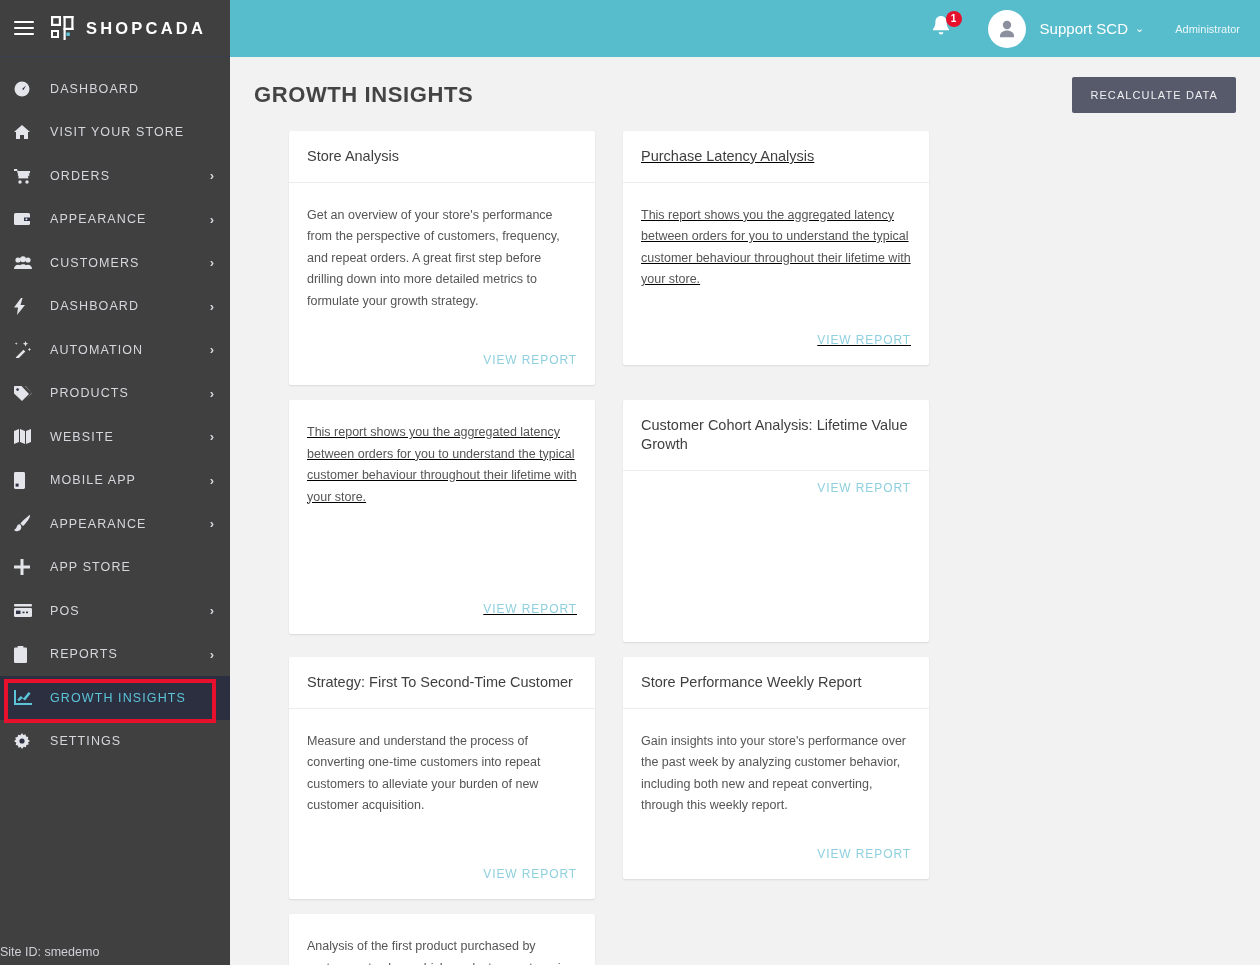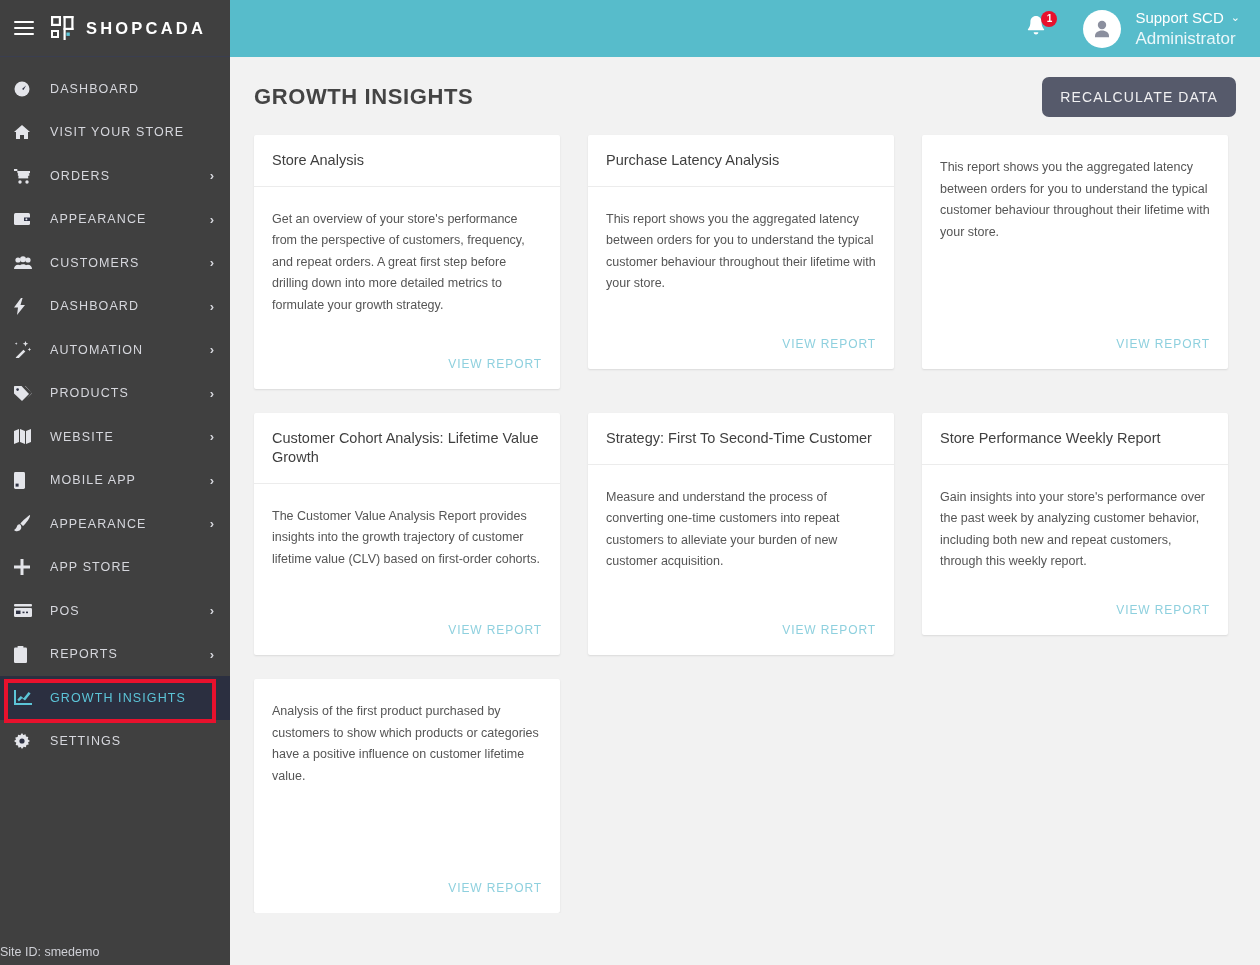--- a/index.html
+++ b/index.html
@@ -82,47 +82,48 @@
     background: #e8112d; color: #fff;
     width: 16px; height: 16px; border-radius: 50%;
     font-size: 10px; display: flex; align-items: center; justify-content: center;
     font-weight: bold;
   }
   .avatar {
     width: 38px; height: 38px; border-radius: 50%;
     background: #fff; display: flex; align-items: center; justify-content: center;
     margin-right: 14px; flex: 0 0 38px;
   }
-  .user-block { display: flex; flex-direction: column; line-height: 1.15; cursor: pointer; }
+  .user-block { display: flex; flex-direction: row; line-height: 1.15; cursor: pointer; gap: 24px; }
   .user-top { display: flex; align-items: center; }
   .user-name { color: #fff; font-size: 15px; }
   .user-chev { color: #fff; font-size: 11px; margin-left: 7px; }
-  .user-role { color: #eaf7fa; font-size: 17px; margin-top: 3px; }
+  .user-role { color: #eaf7fa; font-size: 11px; margin-top: 3px; margin-left: 7px; }
 
   .page-head {
     display: flex; align-items: center; justify-content: space-between;
     padding: 20px 24px 8px 24px;
   }
   .page-title {
     font-size: 22px; color: #444; letter-spacing: 0.6px;
   }
   .btn-recalc {
     background: #565a6b; color: #f0f0f2;
-    border: none; border-radius: 7px;
-    padding: 12px 18px; font-size: 14px;
+    border: none; border-radius: 2px;
+    padding: 12px 18px; font-size: 11px;
     letter-spacing: 1.1px; cursor: pointer;
     font-family: "Liberation Sans", sans-serif;
   }
 
   .grid {
     padding: 10px 24px 0 24px;
     display: flex; flex-wrap: wrap;
-    gap: 24px 28px;
+    gap: 15px 28px;
     align-content: flex-start;
     overflow: hidden;
+    margin-left: 35px;
   }
   .card {
     width: 306px; background: #fff;
     border-radius: 2px;
     box-shadow: 0 1px 2px rgba(0,0,0,0.10);
     display: flex; flex-direction: column;
   }
   .card-head {
     padding: 16px 18px; border-bottom: 1px solid #ececec;
     min-height: 48px; display: flex; align-items: center;
@@ -137,21 +138,21 @@
   }
   .card-foot {
     padding: 10px 18px 18px 18px;
     display: flex; justify-content: flex-end;
   }
   .view-report {
     color: #8ed0de; font-size: 12px;
     letter-spacing: 0.9px; cursor: pointer; text-decoration: none;
   }
   .c-h1 { height: 254px; }
-  .c-h2 { height: 234px; }
+  .c-h2 { height: 234px; text-decoration: underline; }
   .c-h3 { height: 242px; }
   .c-h4 { height: 222px; }
   .c-h5 { height: 234px; }
 </style>
 </head>
 <body>
 
 <div class="app">
 
   <nav class="sidebar">
@@ -443,23 +444,20 @@
         </div>
         <div class="card-foot">
           <a class="view-report">VIEW REPORT</a>
         </div>
       </div>
 
       <div class="card c-h3">
         <div class="card-head">
           <span class="card-title">Customer Cohort Analysis: Lifetime Value Growth</span>
         </div>
-        <div class="card-body">
-          <p class="card-desc">The Customer Value Analysis Report provides insights into the growth trajectory of customer lifetime value (CLV) based on first-order cohorts.</p>
-        </div>
         <div class="card-foot">
           <a class="view-report">VIEW REPORT</a>
         </div>
       </div>
 
       <div class="card c-h3">
         <div class="card-head">
           <span class="card-title">Strategy: First To Second-Time Customer</span>
         </div>
         <div class="card-body">
@@ -468,21 +466,21 @@
         <div class="card-foot">
           <a class="view-report">VIEW REPORT</a>
         </div>
       </div>
 
       <div class="card c-h4">
         <div class="card-head">
           <span class="card-title">Store Performance Weekly Report</span>
         </div>
         <div class="card-body">
-          <p class="card-desc">Gain insights into your store's performance over the past week by analyzing customer behavior, including both new and repeat customers, through this weekly report.</p>
+          <p class="card-desc">Gain insights into your store's performance over the past week by analyzing customer behavior, including both new and repeat converting, through this weekly report.</p>
         </div>
         <div class="card-foot">
           <a class="view-report">VIEW REPORT</a>
         </div>
       </div>
 
       <div class="card c-h5">
         <div class="card-body">
           <p class="card-desc">Analysis of the first product purchased by customers to show which products or categories have a positive influence on customer lifetime value.</p>
         </div>

